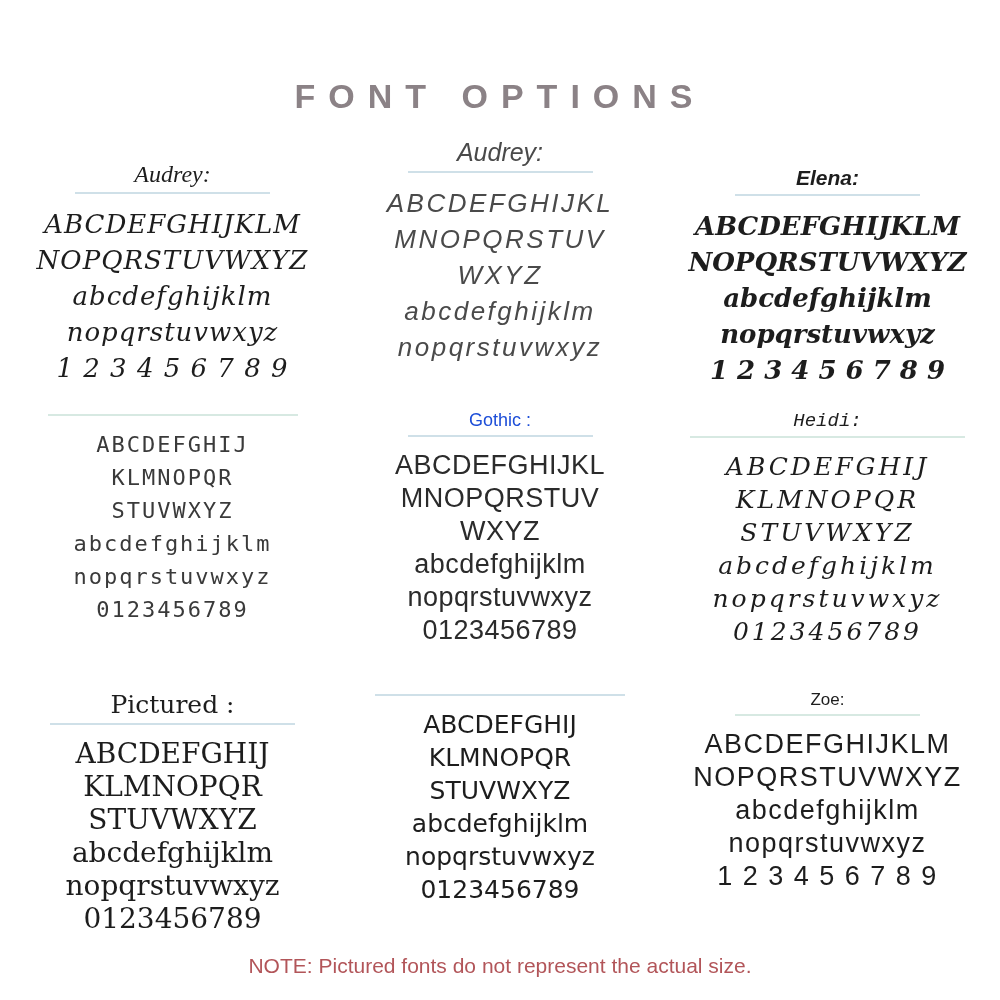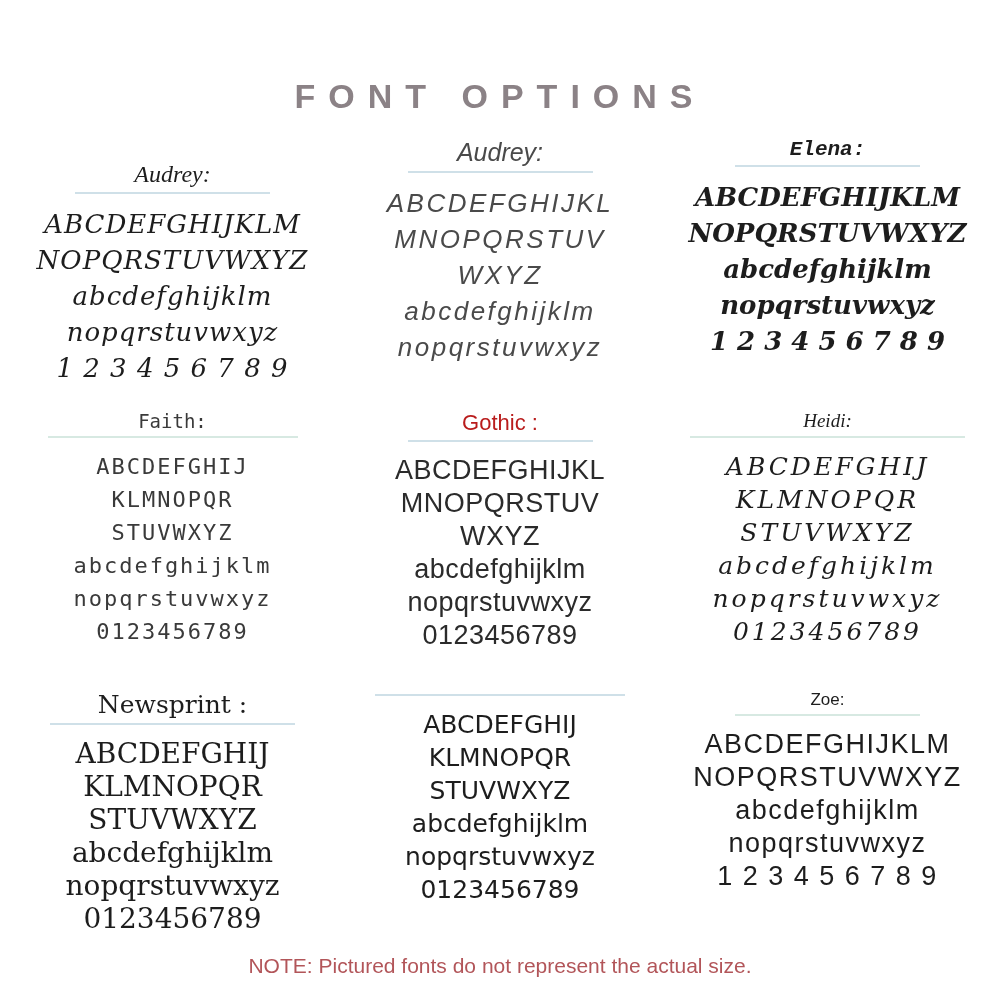--- a/index.html
+++ b/index.html
@@ -24,33 +24,33 @@
   
   .f-audrey .cell-title{font-family:Liberation Serif, serif;font-style:italic;font-size:24px;margin-top:23px;}
   .f-audrey .sample-line{font-family:"DejaVu Serif",serif;font-style:italic;font-size:26px;letter-spacing:1px;}
   .f-audrey .underline{width:195px;}
   
   .f-bailey .cell-title{font-family:"Liberation Sans",sans-serif;font-style:italic;font-size:25px;color:#4a4a4a;}
   .f-bailey .sample-line{font-family:"Liberation Sans",sans-serif;font-style:italic;font-size:26px;
     letter-spacing:2.5px;color:#4a4a4a;}
   .f-bailey .underline{width:185px;}
   
-  .f-elena .cell-title{font-family:Liberation Mono, monospace;font-style:italic;font-weight:bold;font-size:21px;}
+  .f-elena .cell-title{font-family:Liberation Sans, sans-serif;font-style:italic;font-weight:bold;font-size:21px;margin-top:28px;}
   .f-elena .sample-line{font-family:"DejaVu Serif",serif;font-style:italic;font-weight:bold;font-size:26px;}
   .f-elena .underline{width:185px;}
   
   .f-faith .cell-title{font-family:"DejaVu Sans Mono",monospace;font-size:19px;color:#3a3a3a;}
   .f-faith .sample-line{font-family:"DejaVu Sans Mono",monospace;font-size:22px;letter-spacing:2px;color:#3a3a3a;}
   .f-faith .underline{width:250px;}
   
-  .f-gothic .cell-title{font-family:"Liberation Sans",sans-serif;font-size:22px;color:#b91c1c;}
+  .f-gothic .cell-title{font-family:"Liberation Sans",sans-serif;font-size:18px;color:#1d4ed8;}
   .f-gothic .sample-line{font-family:"Liberation Sans",sans-serif;font-size:27px;letter-spacing:.5px;color:#2b2b2b;}
   .f-gothic .underline{width:185px;}
   
-  .f-heidi .cell-title{font-family:Liberation Serif, serif;font-style:italic;font-size:19px;}
+  .f-heidi .cell-title{font-family:Liberation Mono, monospace;font-style:italic;font-size:19px;}
   .f-heidi .sample-line{font-family:"DejaVu Serif",serif;font-style:italic;font-size:25px;letter-spacing:3px;}
   .f-heidi .underline{width:275px;}
   
   .f-newsprint .cell-title{font-family:"DejaVu Serif",serif;font-size:25px;}
   .f-newsprint .sample-line{font-family:"DejaVu Serif",serif;font-size:28px;}
   .f-newsprint .underline{width:245px;}
   
   .f-sally .cell-title{font-family:"DejaVu Sans",sans-serif;font-size:21px;}
   .f-sally .sample-line{font-family:"DejaVu Sans",sans-serif;font-size:25px;}
   .f-sally .underline{width:250px;}
@@ -95,21 +95,20 @@
       <h2 class="cell-title">Elena:</h2>
       <div class="underline u-blue"></div>
       <div class="sample-line">ABCDEFGHIJKLM</div>
       <div class="sample-line">NOPQRSTUVWXYZ</div>
       <div class="sample-line">abcdefghijklm</div>
       <div class="sample-line">nopqrstuvwxyz</div>
       <div class="sample-line">1 2 3 4 5 6 7 8 9</div>
     </section>
 
     <section class="font-cell row2 f-faith">
-      <h2 class="cell-title">Faith:</h2>
       <div class="underline u-mint"></div>
       <div class="sample-line">ABCDEFGHIJ</div>
       <div class="sample-line">KLMNOPQR</div>
       <div class="sample-line">STUVWXYZ</div>
       <div class="sample-line">abcdefghijklm</div>
       <div class="sample-line">nopqrstuvwxyz</div>
       <div class="sample-line">0123456789</div>
     </section>
 
     <section class="font-cell row2 f-gothic">
@@ -128,21 +127,21 @@
       <div class="underline u-mint"></div>
       <div class="sample-line">ABCDEFGHIJ</div>
       <div class="sample-line">KLMNOPQR</div>
       <div class="sample-line">STUVWXYZ</div>
       <div class="sample-line">abcdefghijklm</div>
       <div class="sample-line">nopqrstuvwxyz</div>
       <div class="sample-line">0123456789</div>
     </section>
 
     <section class="font-cell row3 f-newsprint">
-      <h2 class="cell-title">Newsprint :</h2>
+      <h2 class="cell-title">Pictured :</h2>
       <div class="underline u-blue"></div>
       <div class="sample-line">ABCDEFGHIJ</div>
       <div class="sample-line">KLMNOPQR</div>
       <div class="sample-line">STUVWXYZ</div>
       <div class="sample-line">abcdefghijklm</div>
       <div class="sample-line">nopqrstuvwxyz</div>
       <div class="sample-line">0123456789</div>
     </section>
 
     <section class="font-cell row3 f-sally">

